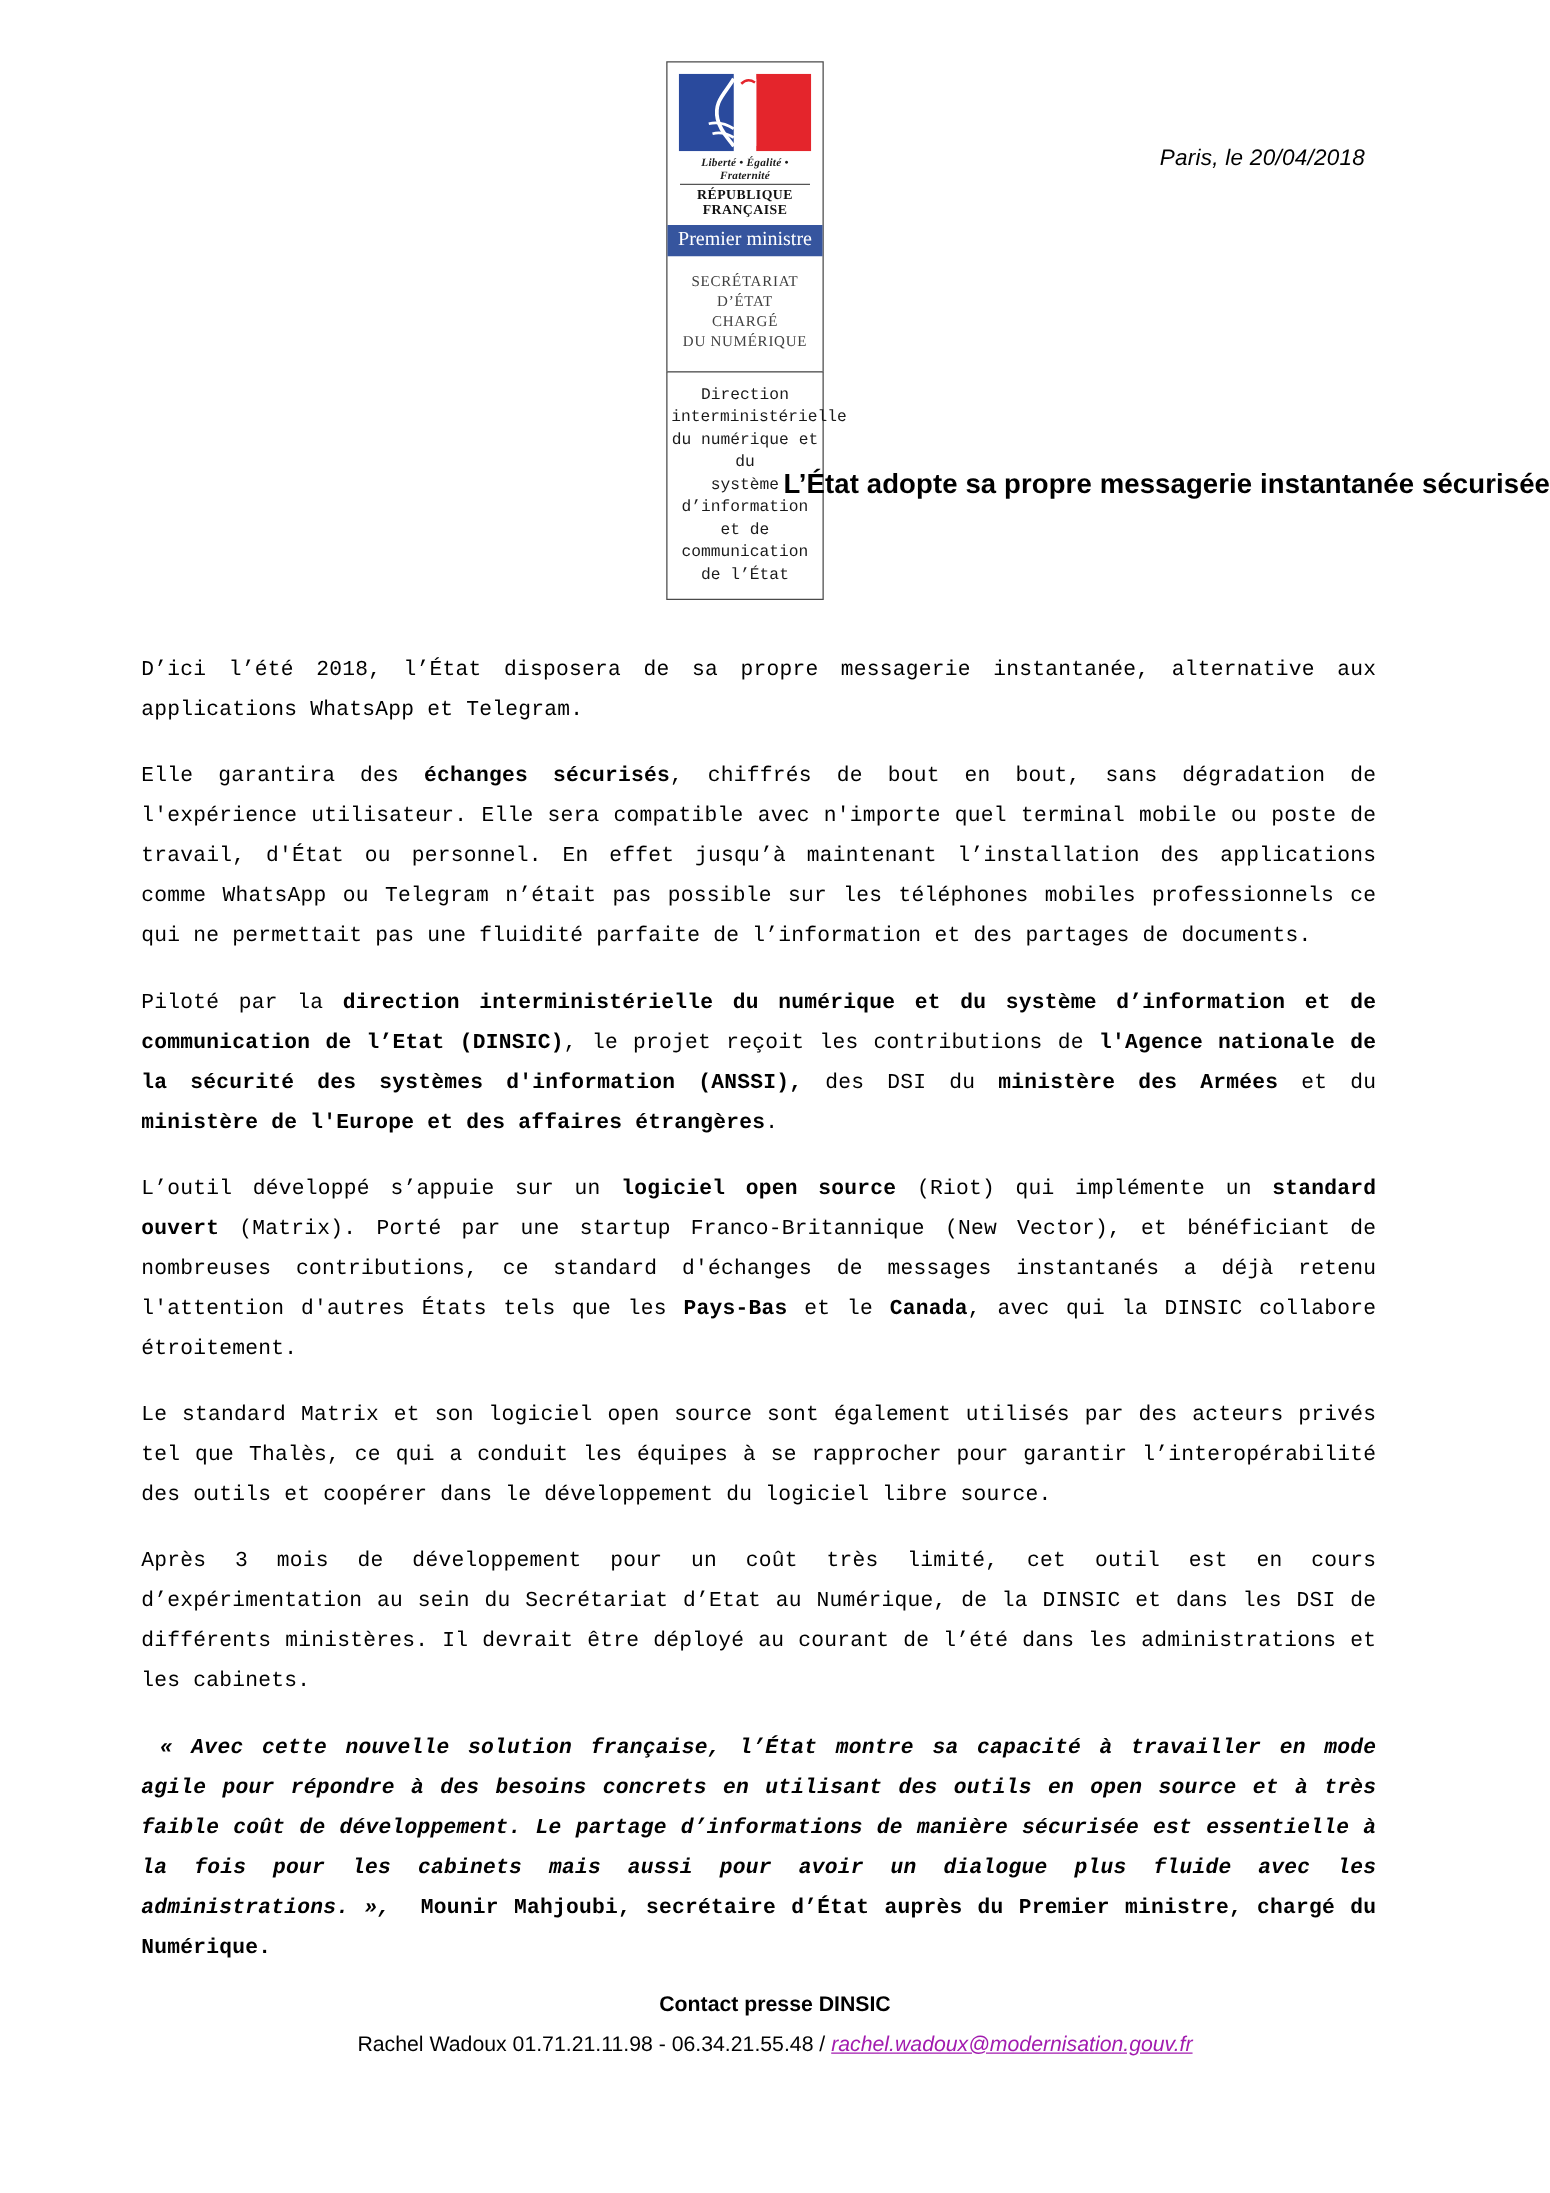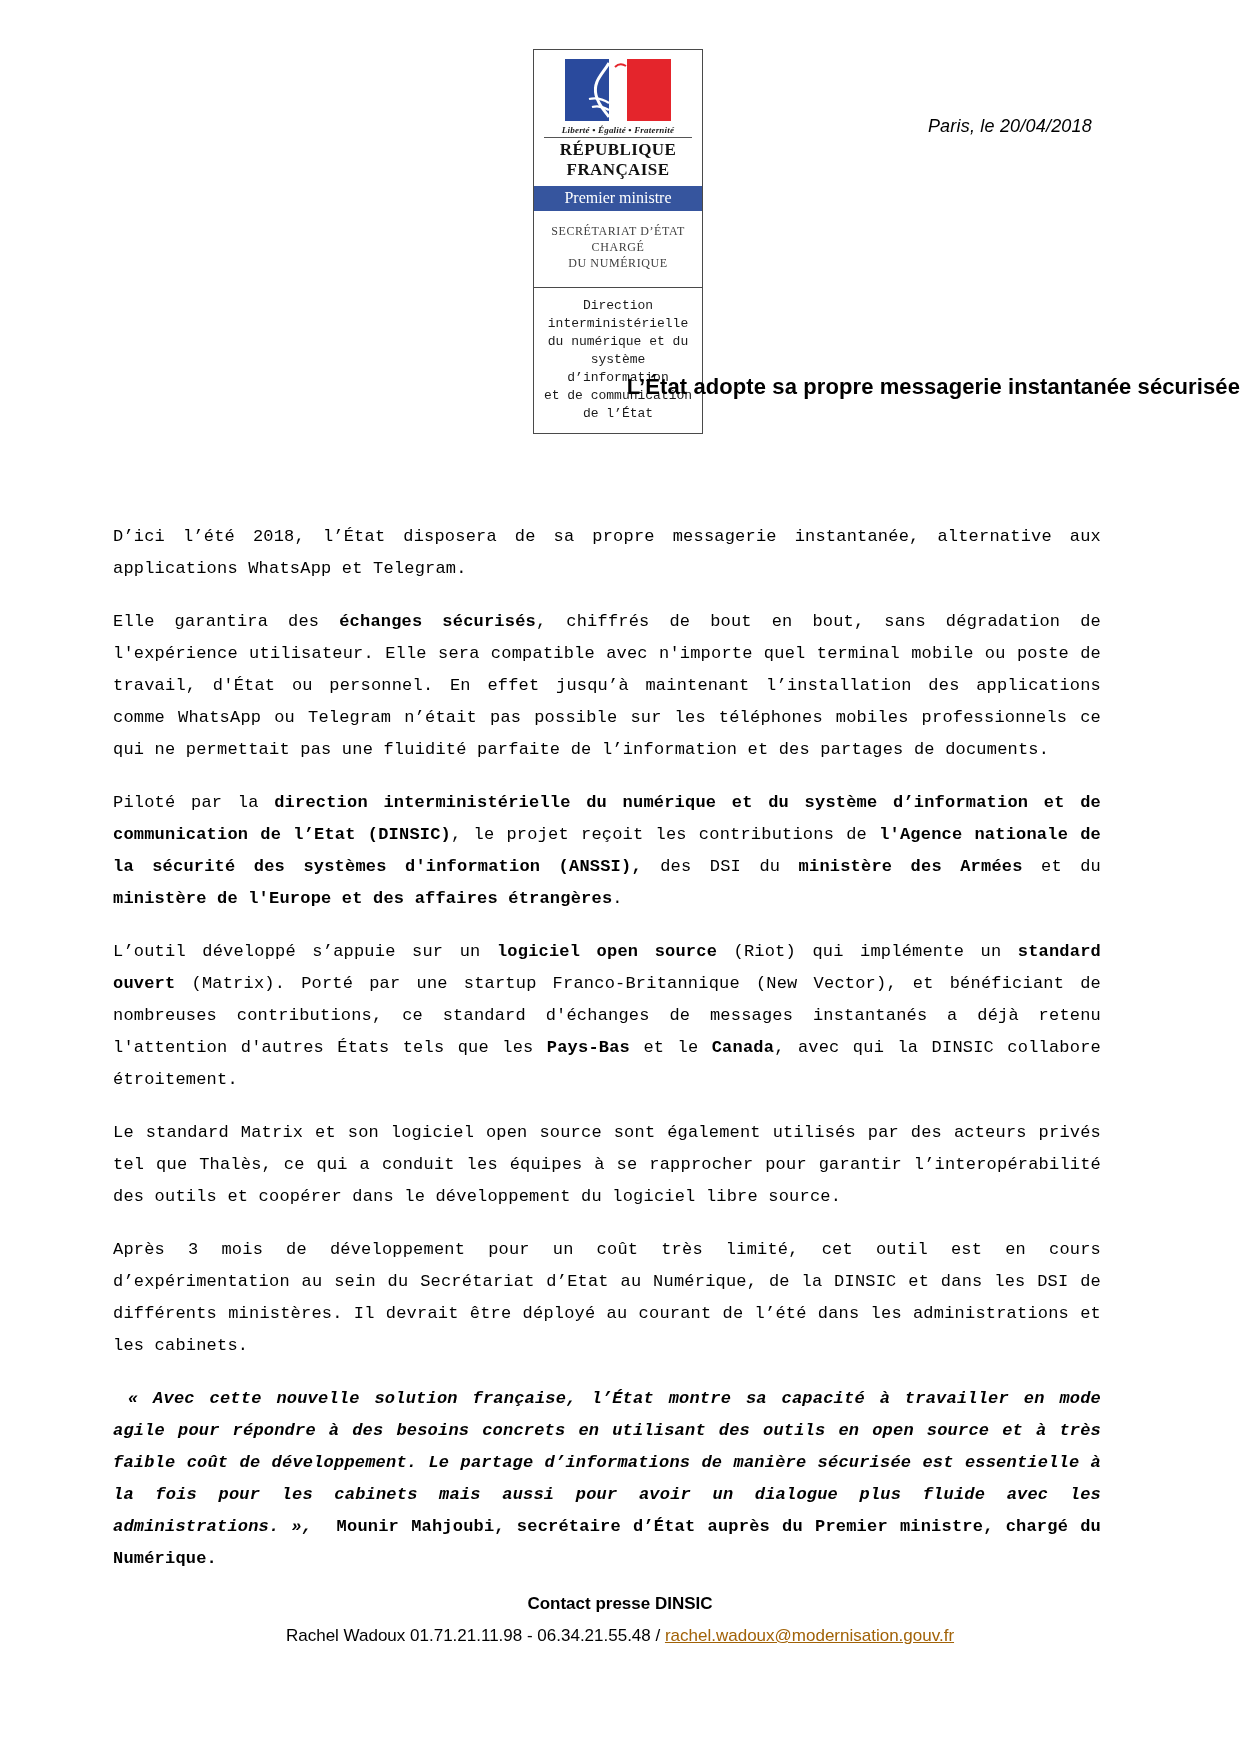--- a/index.html
+++ b/index.html
@@ -4,31 +4,31 @@
 <style>
   html,body{margin:0;padding:0;}
   body{
     width:1240px;height:1754px;background:#ffffff;position:relative;
     font-family:"Liberation Sans",sans-serif;color:#000;
     -webkit-font-smoothing:antialiased;
   }
   .page{position:absolute;inset:0;}
 
   
-  .logo-block{position:absolute;left:533px;top:49px;width:170px;}
+  .logo-block{position:absolute;left:533px;top:49px;width:126px;}
   .logo-box{border:1px solid #4a4a4a;background:#fff;text-align:center;}
   .logo-box.bottom{margin-top:-1px;padding:9px 3px 10px 3px;}
   .flag-wrap{padding:9px 0 2px 0;display:flex;justify-content:center;}
   .motto{
     font-family:"Liberation Serif",serif;font-style:italic;font-weight:bold;
     font-size:9px;letter-spacing:.2px;color:#1a1a1a;
     margin:2px 10px 0 10px;padding-bottom:2px;border-bottom:1px solid #555;
   }
   .republic{
-    font-family:"Liberation Serif",serif;font-weight:bold;font-size:17px;
+    font-family:"Liberation Serif",serif;font-weight:bold;font-size:11px;
     letter-spacing:.4px;color:#111;margin:2px 0 6px 0;
   }
   .band{
     background:#36559e;color:#fff;font-family:"Liberation Serif",serif;
     font-size:16px;padding:3px 0 4px 0;
   }
   .org{
     font-family:"Liberation Serif",serif;font-size:12px;line-height:16px;
     letter-spacing:.6px;color:#404040;margin:12px 0 16px 0;
   }
@@ -52,21 +52,21 @@
     font-size:17px;line-height:32px;text-align:justify;letter-spacing:.2px;
   }
   .body p{margin:0 0 21px 0;font-family:Liberation Mono, monospace;}
   .body p:last-child{margin-bottom:0;}
   .b{font-weight:bold;}
   .i{font-style:italic;}
 
   
   .footer{position:absolute;top:1572px;left:0;right:0;text-align:center;font-size:17px;line-height:32px;margin-top:16px;}
   .contact-heading{font-weight:bold;}
-  .email{color:#a16207;text-decoration:underline;}
+  .email{color:#a21caf;text-decoration:underline;font-style:italic;}
 </style>
 </head>
 <body>
 
 <div class="page">
 
   <div class="logo-block">
     <div class="logo-box top">
       <div class="flag-wrap">
         <svg width="106" height="62" viewBox="0 0 106 62" aria-hidden="true">

